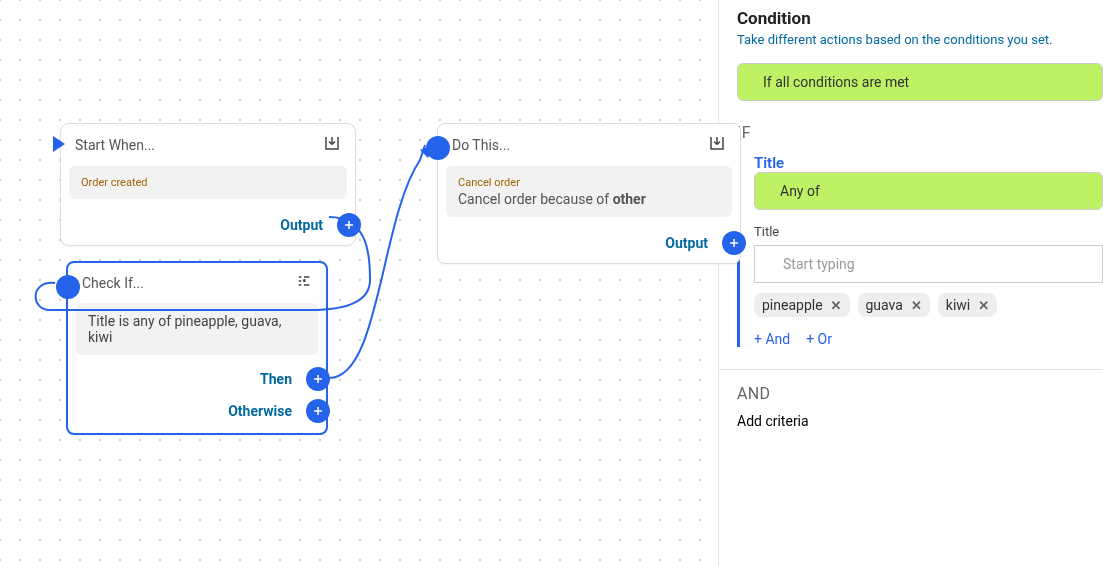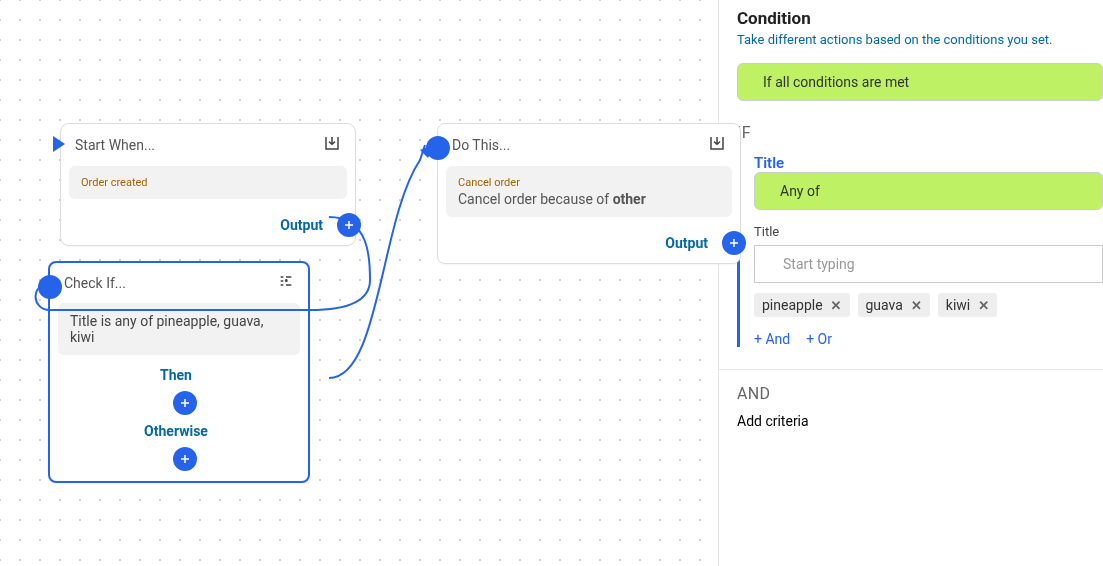--- a/index.html
+++ b/index.html
@@ -12,21 +12,21 @@
 
 .node-header { display: flex; align-items: center; justify-content: space-between; padding: 10px 14px; }
 .node-header-title { color: #555; font-size: 14px; flex:1; }
 .node-header-icon { color:#444; }
 
 .node-body { margin: 0 8px 8px; padding: 10px 12px; background: #f2f2f2; border-radius: 6px; }
 .node-body-title { font-size: 11px; font-weight: 400; color:#a16207; }
 .node-body-sub { font-size: 14px; color:#555; margin-top:2px; }
 
 .node-footer { display:flex; justify-content:flex-end; align-items:center; gap:8px; padding: 6px 6px 8px 0; }
-.node-footer-row { display:flex; justify-content:flex-end; align-items:center; gap:8px; padding: 4px 0; position: relative; flex-direction: column; }
+.node-footer-row { display:flex; justify-content:flex-end; align-items:center; gap:8px; padding: 4px 8px; position: relative; }
 .node-footer-label { color:#0369a1; font-weight:700; font-size:14px; margin-right:6px; }
 
 .port { width: 24px; height: 24px; border-radius: 50%; background:#2563eb; display:flex; align-items:center; justify-content:center; color:#fff; font-size:14px; font-weight:700; cursor:pointer; position:relative; z-index:2; }
 .port svg { display:block; }
 
 .input-port { position: absolute; left: -12px; top: 12px; width: 24px; height:24px; border-radius:50%; background:#2563eb; z-index:2; }
 
 .start-arrow { position:absolute; left:-8px; top:12px; width:0; height:0; border-top:8px solid transparent; border-bottom:8px solid transparent; border-left:12px solid #2563eb; z-index:2; }
 
 svg.connector { position:absolute; top:0; left:0; width:100%; height:100%; pointer-events:none; z-index:1; }
@@ -43,21 +43,21 @@
 .section-label-sm { font-size:13px; color:#444; margin:14px 0 6px; }
 
 .criteria-block { border-left:3px solid #2563eb; padding-left:14px; margin-top:12px; }
 .criteria-title { color:#2563eb; font-weight:600; font-size:15px; }
 .criteria-path { color:#666; font-size:13px; margin:4px 0 10px; }
 
 .text-input { border:1px solid #ccc; border-radius:0; padding:10px 28px; font-size:14px; width:100%; background:#fff; }
 .text-input::placeholder { color:#999; }
 
 .tags { display:flex; flex-wrap:wrap; gap:8px; margin-top:10px; }
-.tag { display:inline-flex; align-items:center; gap:8px; background:#eee; padding:4px 8px; border-radius:3px; font-size:14px; color:#333; }
+.tag { display:inline-flex; align-items:center; gap:8px; background:#eee; padding:4px 8px; border-radius:8px; font-size:14px; color:#333; }
 .tag-x { cursor:pointer; color:#666; font-size:13px; font-weight:600; }
 
 .andor { display:flex; gap:16px; margin-top:14px;text-align:center; }
 .andor a { color:#2563eb; font-size:14px; text-decoration:none; cursor:pointer; }
 
 .divider { border-top:1px solid #e5e5e5; margin:22px 0 14px; margin-left:-18px; }
 .add-criteria { color:#000000; font-size:14px; cursor:pointer; }
 </style>
 </head>
 <body>
@@ -87,21 +87,21 @@
     <div class="node-footer">
       <span class="node-footer-label">Output</span>
       <span class="port" style="margin-right:-12px;">
         <svg width="12" height="12" viewBox="0 0 24 24" stroke="#fff" stroke-width="3">
             <path d="M12 4v16M4 12h16"></path>
           </svg>
       </span>
     </div>
   </div>
 
-  <div class="node node-selected" style="left:48px; top:261px; width:262px;">
+  <div class="node node-selected" style="left:66px; top:261px; width:262px;">
     <div class="input-port"></div>
     <div class="node-header">
       <span class="node-header-title">Check If...</span>
       <span class="node-header-icon">
         <svg width="16" height="16" viewBox="0 0 24 24" fill="none" stroke="currentColor" stroke-width="2.5">
             <path d="M4 6l4 0M12 6l8 0M4 12l4 0M4 18l4 0M12 18l8 0"></path>
             <path d="M11 10l3 3M14 10l-3 3"></path>
           </svg>
       </span>
     </div>

